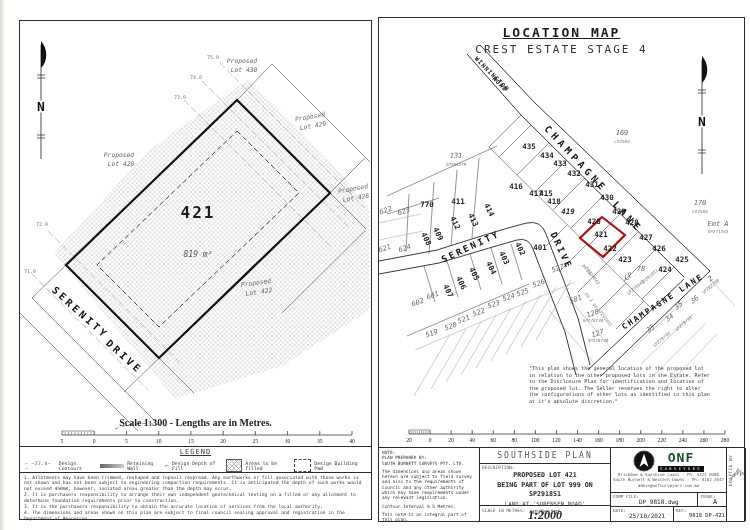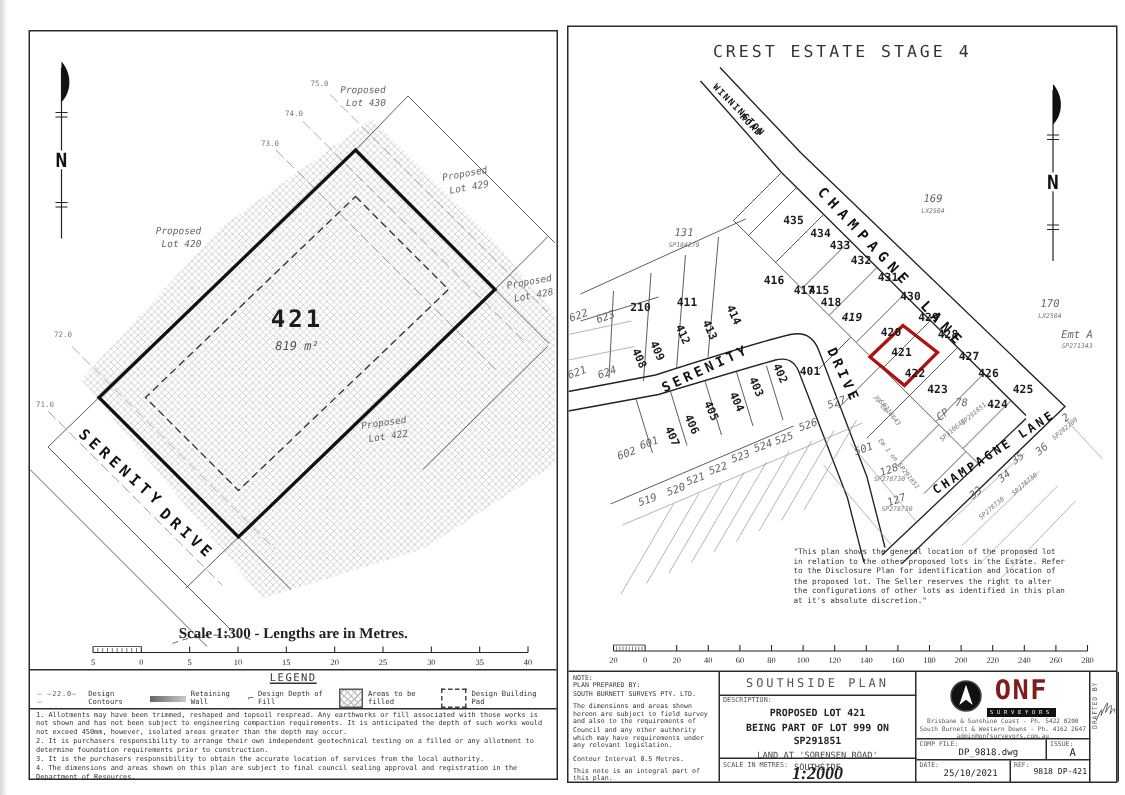--- a/index.html
+++ b/index.html
@@ -6,21 +6,21 @@
   .sheet{position:relative;width:750px;height:530px;background:#ffffff;overflow:hidden;
          font-family:"DejaVu Sans Mono",monospace;color:#1c1c1c;}
   .panel{position:absolute;background:#fff;border:1.4px solid #2b2b2b;box-sizing:border-box;}
   #panel-left{left:19px;top:20px;width:353px;height:500px;}
   #panel-right{left:378px;top:17px;width:367px;height:505px;}
   svg{display:block;}
   .abs{position:absolute;}
   .mlabel{position:absolute;transform:translate(-50%,-50%);white-space:nowrap;
           font-family:"DejaVu Sans Mono",monospace;color:#1c1c1c;line-height:1;}
   .big{font-size:16px;font-weight:bold;letter-spacing:2px;}
-  .area{font-size:8px;font-style:italic;color:#555;}
+  .area{font-size:8px;font-style:italic;color:#555;margin-top:24px;}
   .nb{font-size:6.3px;font-style:italic;color:#666;}
   .ct{font-size:5px;color:#7a7a7a;}
   .road{font-weight:bold;color:#111;}
   .lot{font-size:7.5px;font-weight:bold;}
   .pc{font-size:7px;font-style:italic;color:#666;}
   .sub{font-size:4.3px;font-style:italic;color:#777;}
   .map-title{position:absolute;left:0;right:0;top:7px;text-align:center;}
   .map-title .t1{font-size:13px;font-weight:bold;letter-spacing:2px;text-decoration:underline;}
   .map-title .t2{font-size:11px;letter-spacing:2px;color:#333;margin-top:3px;}
   .scale-caption{position:absolute;left:0;right:0;text-align:center;
@@ -51,21 +51,21 @@
   .tb-desc .dl{position:absolute;left:2px;top:1px;font-size:4.5px;color:#555;}
   .tb-desc .lines{margin-top:6px;text-align:center;}
   .tb-desc .d-big{font-size:6.6px;font-weight:bold;line-height:1.45;color:#222;}
   .tb-desc .d-sm{font-size:5.8px;line-height:1.4;color:#444;}
   .tb-scale{left:101px;top:58px;width:131px;height:16px;}
   .tb-scale .dl{position:absolute;left:2px;top:2px;font-size:4.5px;color:#555;}
   .tb-scale .v{text-align:center;font-family:"Liberation Serif",serif;font-style:italic;font-weight:bold;
                font-size:12px;margin-top:2px;color:#222;}
   .tb-logo{left:232px;top:0;width:116px;height:45px;border-bottom:1px solid #2b2b2b;text-align:center;padding-top:2px;}
   .logo-row{display:flex;align-items:center;justify-content:center;gap:3px;}
-  .onf-name{font-size:18px;font-weight:bold;letter-spacing:1px;color:#7f1d1d;}
+  .onf-name{font-size:13px;font-weight:bold;letter-spacing:1px;color:#14532d;}
   .onf-bar{background:#111;color:#fff;font-size:3.6px;letter-spacing:2.5px;padding:1px 2px;margin-top:0.5px;}
   .firm-line{font-size:4.1px;color:#555;line-height:1.3;}
   .tb-comp{left:232px;top:45px;width:116px;height:14px;border-bottom:1px solid #2b2b2b;}
   .tb-date{left:232px;top:59px;width:116px;height:15px;}
   .kv{position:absolute;font-size:4.3px;color:#555;top:1px;}
   .kvv{position:absolute;font-size:6px;color:#222;top:5px;}
   .vline{position:absolute;top:0;bottom:0;border-left:1px solid #2b2b2b;}
   .tb-draft{left:348px;top:0;bottom:0;width:19px;border-right:none;}
   .draft-txt{position:absolute;left:1px;top:38px;font-size:4.4px;letter-spacing:0.5px;color:#555;
              transform:rotate(-90deg);transform-origin:left top;white-space:nowrap;}
@@ -194,20 +194,21 @@
     <div class="notes-box" id="notes-box">
         <div class="note-line">1. Allotments may have been trimmed, reshaped and topsoil respread. Any earthworks or fill associated with those works is not shown and has not been subject to engineering compaction requirements. It is anticipated the depth of such works would not exceed 450mm, however, isolated areas greater than the depth may occur.</div>
         <div class="note-line">2. It is purchasers responsibility to arrange their own independent geotechnical testing on a filled or any allotment to determine foundation requirements prior to construction.</div>
         <div class="note-line">3. It is the purchasers responsibility to obtain the accurate location of services from the local authority.</div>
         <div class="note-line">4. The dimensions and areas shown on this plan are subject to final council sealing approval and registration in the Department of Resources.</div>
       </div>
   </section>
 
   <section class="panel" id="panel-right">
     <div class="map-title">
+      <div class="t1">LOCATION MAP</div>
       <div class="t2">CREST ESTATE STAGE 4</div>
     </div>
     <div class="north" style="left:310px;top:32px">
       <svg width="26" height="132" viewBox="0 0 26 132">
         <line x1="13" y1="10" x2="13" y2="124" stroke="#222" stroke-width="0.8"></line>
         <path d="M13,6 C20,14 20,26 13,33 Z" fill="#111"></path>
         <path d="M9,40 h8 M9,43 h8 M9,100 h8 M9,103 h8" stroke="#222" stroke-width="0.7"></path>
         <text x="13" y="76" text-anchor="middle" font-size="13" font-weight="bold" fill="#111" style="paint-order:stroke" stroke="#fff" stroke-width="3">N</text>
       </svg>
     </div>
@@ -248,21 +249,21 @@
         <span class="mlabel lot" style="left: 215px; top: 204px; transform: translate(-50%, -50%) rotate(0deg);">420</span>
         <span class="mlabel lot" style="left: 189px; top: 194px; transform: translate(-50%, -50%) rotate(0deg); font-style: italic;">419</span>
         <span class="mlabel lot" style="left: 175px; top: 184px; transform: translate(-50%, -50%) rotate(0deg);">418</span>
         <span class="mlabel lot" style="left: 157px; top: 176px; transform: translate(-50%, -50%) rotate(0deg);">417</span>
         <span class="mlabel lot" style="left: 137px; top: 169px; transform: translate(-50%, -50%) rotate(0deg);">416</span>
         <span class="mlabel lot" style="left: 120px; top: 176px; transform: translate(-50%, -50%) rotate(0deg); margin-left: 47px;">415</span>
         <span class="mlabel lot" style="left: 110px; top: 192px; transform: translate(-50%, -50%) rotate(65deg);">414</span>
         <span class="mlabel lot" style="left: 94px; top: 202px; transform: translate(-50%, -50%) rotate(65deg);">413</span>
         <span class="mlabel lot" style="left: 76px; top: 205px; transform: translate(-50%, -50%) rotate(65deg);">412</span>
         <span class="mlabel lot" style="left: 79px; top: 184px; transform: translate(-50%, -50%) rotate(0deg);">411</span>
-        <span class="mlabel lot" style="left: 48px; top: 187px; transform: translate(-50%, -50%) rotate(0deg);">210</span>
+        <span class="mlabel lot" style="left: 48px; top: 187px; transform: translate(-50%, -50%) rotate(0deg);">770</span>
         <span class="mlabel lot" style="left: 59px; top: 216px; transform: translate(-50%, -50%) rotate(65deg);">409</span>
         <span class="mlabel lot" style="left: 47px; top: 221px; transform: translate(-50%, -50%) rotate(65deg);">408</span>
         <span class="mlabel lot" style="left: 69px; top: 273px; transform: translate(-50%, -50%) rotate(65deg);">407</span>
         <span class="mlabel lot" style="left: 82px; top: 265px; transform: translate(-50%, -50%) rotate(65deg);">406</span>
         <span class="mlabel lot" style="left: 95px; top: 256px; transform: translate(-50%, -50%) rotate(65deg);">405</span>
         <span class="mlabel lot" style="left: 112px; top: 250px; transform: translate(-50%, -50%) rotate(65deg);">404</span>
         <span class="mlabel lot" style="left: 125px; top: 240px; transform: translate(-50%, -50%) rotate(65deg);">403</span>
         <span class="mlabel lot" style="left: 141px; top: 231px; transform: translate(-50%, -50%) rotate(65deg);">402</span>
         <span class="mlabel lot" style="left: 161px; top: 230px; transform: translate(-50%, -50%) rotate(0deg);">401</span>
         <span class="mlabel pc" style="left: 7px; top: 193px; transform: translate(-50%, -50%) rotate(-20deg);">622</span>

